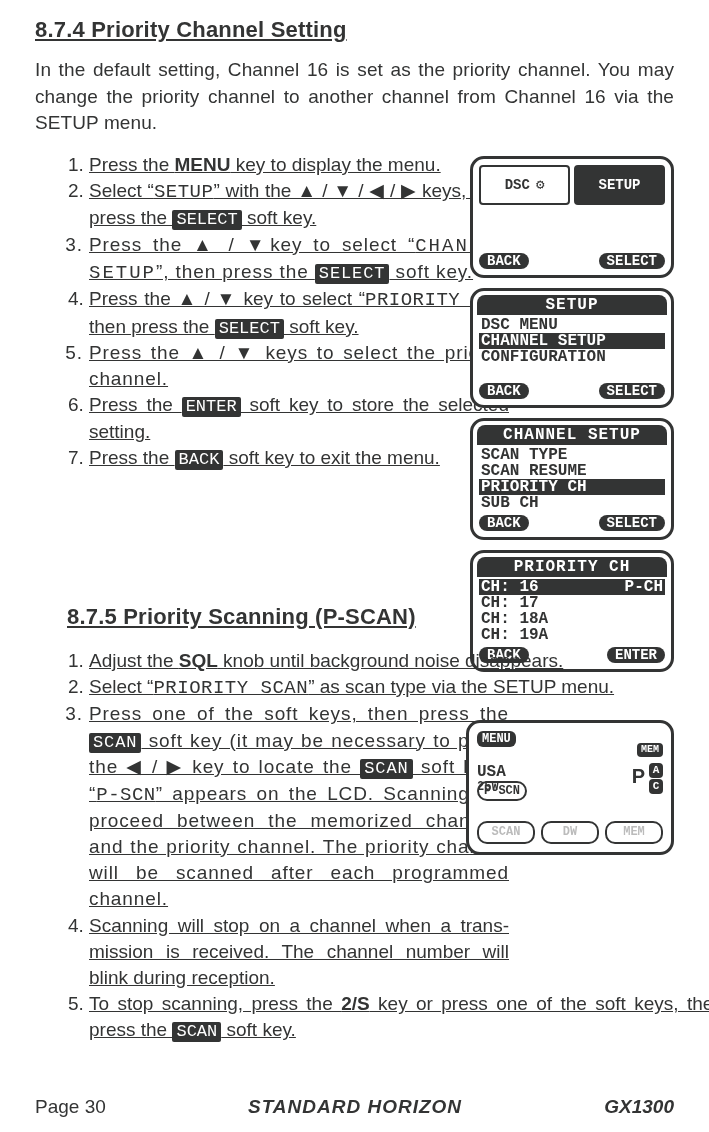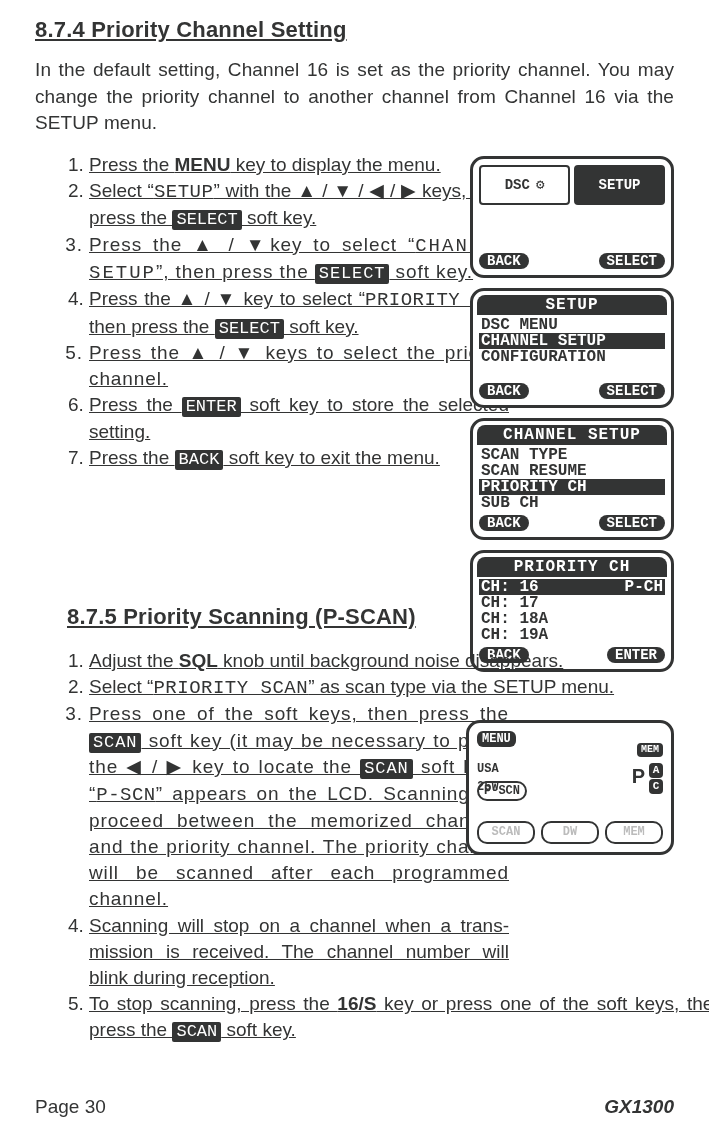--- a/index.html
+++ b/index.html
@@ -109,21 +109,21 @@
     border-radius: 14px;
     background: #fff;
     padding: 8px;
     font-family: Arial, sans-serif;
     width: 208px;
     height: 135px;
     position: relative;
   }
   .lcd-big .busy { position:absolute; top:8px; left:8px; background:#333434; color:#fff; border-radius:6px; font-size:12px; font-weight:bold; padding:0 5px; font-family:"Courier New",monospace;}
   .lcd-big .w25 { position:absolute; top:24px; left:8px; font-size:12px; font-weight:bold; font-family:"Courier New",monospace;margin-top:32px;}
-  .lcd-big .usa { position:absolute; top:38px; left:8px; font-size:12px; font-weight:bold; font-family:"Courier New",monospace;}
+  .lcd-big .usa { position:absolute; top:38px; left:8px; font-size:16px; font-weight:bold; font-family:"Courier New",monospace;}
   .lcd-big .pscn { position:absolute; top:58px; left:8px; border:2px solid #333434; border-radius:10px; font-size:12px; font-weight:bold; padding:0 5px; font-family:"Courier New",monospace;}
   .lcd-big .bignum { position:absolute; top:2px; right:42px; font-size:72px; font-weight:900; font-family:Arial,sans-serif; line-height:1;}
   .lcd-big .mem { position:absolute; top:20px; right:8px; background:#333434; color:#fff; border-radius:4px; font-size:10px; font-weight:bold; padding:0 4px; font-family:"Courier New",monospace;}
   .lcd-big .p { position:absolute; top:40px; right:26px; font-size:20px; font-weight:bold; font-family:Arial; }
   .lcd-big .a { position:absolute; top:40px; right:8px; background:#333434; color:#fff; border-radius:4px; font-size:11px; font-weight:bold; width:14px; text-align:center; font-family:"Courier New",monospace;}
   .lcd-big .c { position:absolute; top:56px; right:8px; background:#333434; color:#fff; border-radius:4px; font-size:11px; font-weight:bold; width:14px; text-align:center; font-family:"Courier New",monospace;}
   .lcd-big .softrow {
     position:absolute; bottom:8px; left:8px; right:8px; display:flex; justify-content:space-between; gap:6px;
   }
   .lcd-big .sbtn {
@@ -257,21 +257,21 @@
       <span>Adjust the </span><span class="bold">SQL</span><span> knob until background noise disappears.</span>
     </li>
     <li class="full">
       <span>Select “</span><span class="mono">PRIORITY SCAN</span><span>” as scan type via the SETUP menu.</span>
     </li>
     <li class="narrow step-spread">
       <span>Press one of the soft keys, then press the </span><span class="softkey">SCAN</span><span> soft key (it may be necessary to press the ◀ / ▶ key to locate the </span><span class="softkey">SCAN</span><span> soft key). “</span><span class="mono">P-SCN</span><span>” appears on the LCD. Scanning will proceed between the memorized channels and the priority channel. The priority channel will be scanned after each programmed channel.</span>
     </li>
     <li class="narrow">Scanning will stop on a channel when a trans-mission is received. The channel number will blink during reception.</li>
     <li class="full">
-      <span>To stop scanning, press the </span><span class="bold">16/S</span><span> key or press one of the soft keys, then press the </span><span class="softkey">SCAN</span><span> soft key.</span>
+      <span>To stop scanning, press the </span><span class="bold">2/S</span><span> key or press one of the soft keys, then press the </span><span class="softkey">SCAN</span><span> soft key.</span>
     </li>
   </ol>
 
   <div class="lcd-big-wrap">
     <div class="lcd-big">
       <span class="busy">MENU</span>
       <span class="w25">25W</span>
       <span class="usa">USA</span>
       <span class="pscn">P-SCN</span>
       <span class="mem">MEM</span>
@@ -283,14 +283,15 @@
         <span class="sbtn">DW</span>
         <span class="sbtn">MEM</span>
       </div>
     </div>
   </div>
 
 </div>
 
 <div class="footer">
   <span>Page 30</span>
+  <span class="brand">STANDARD HORIZON</span>
   <span class="model">GX1300</span>
 </div>
 
 </body></html>

